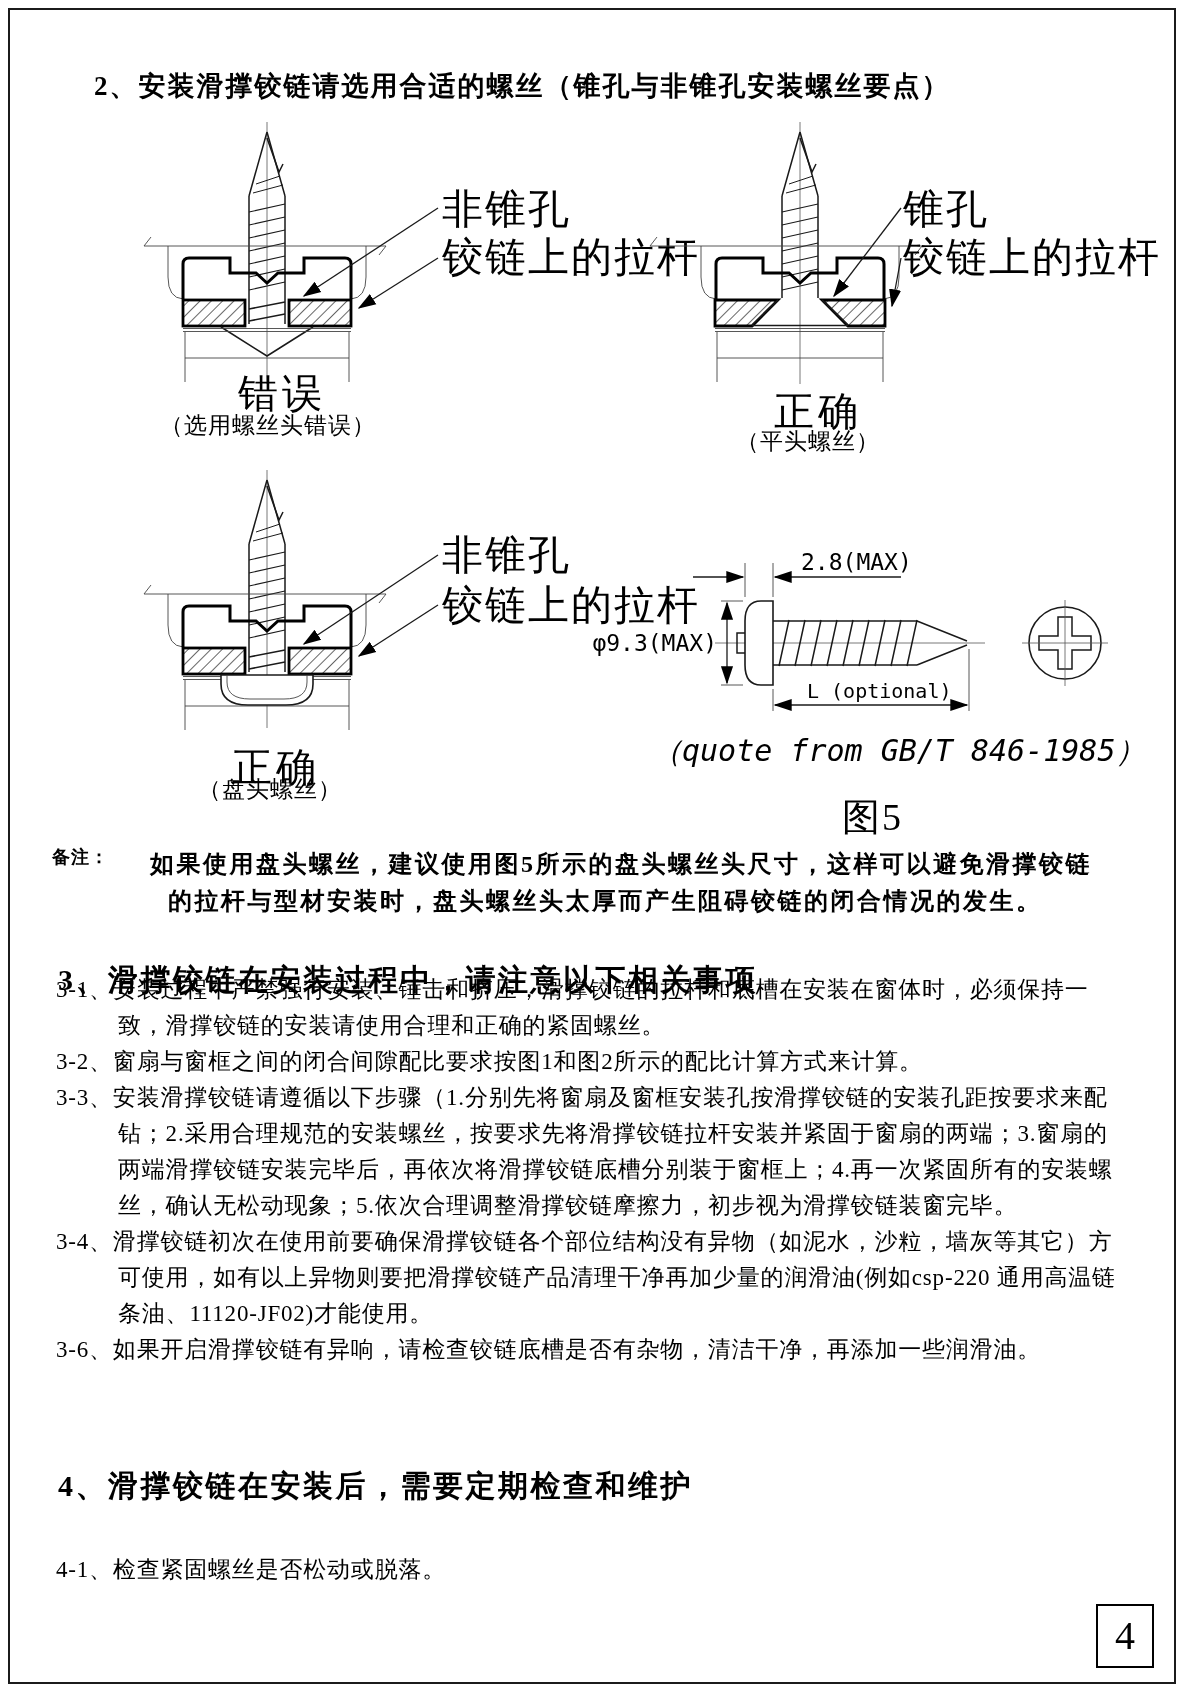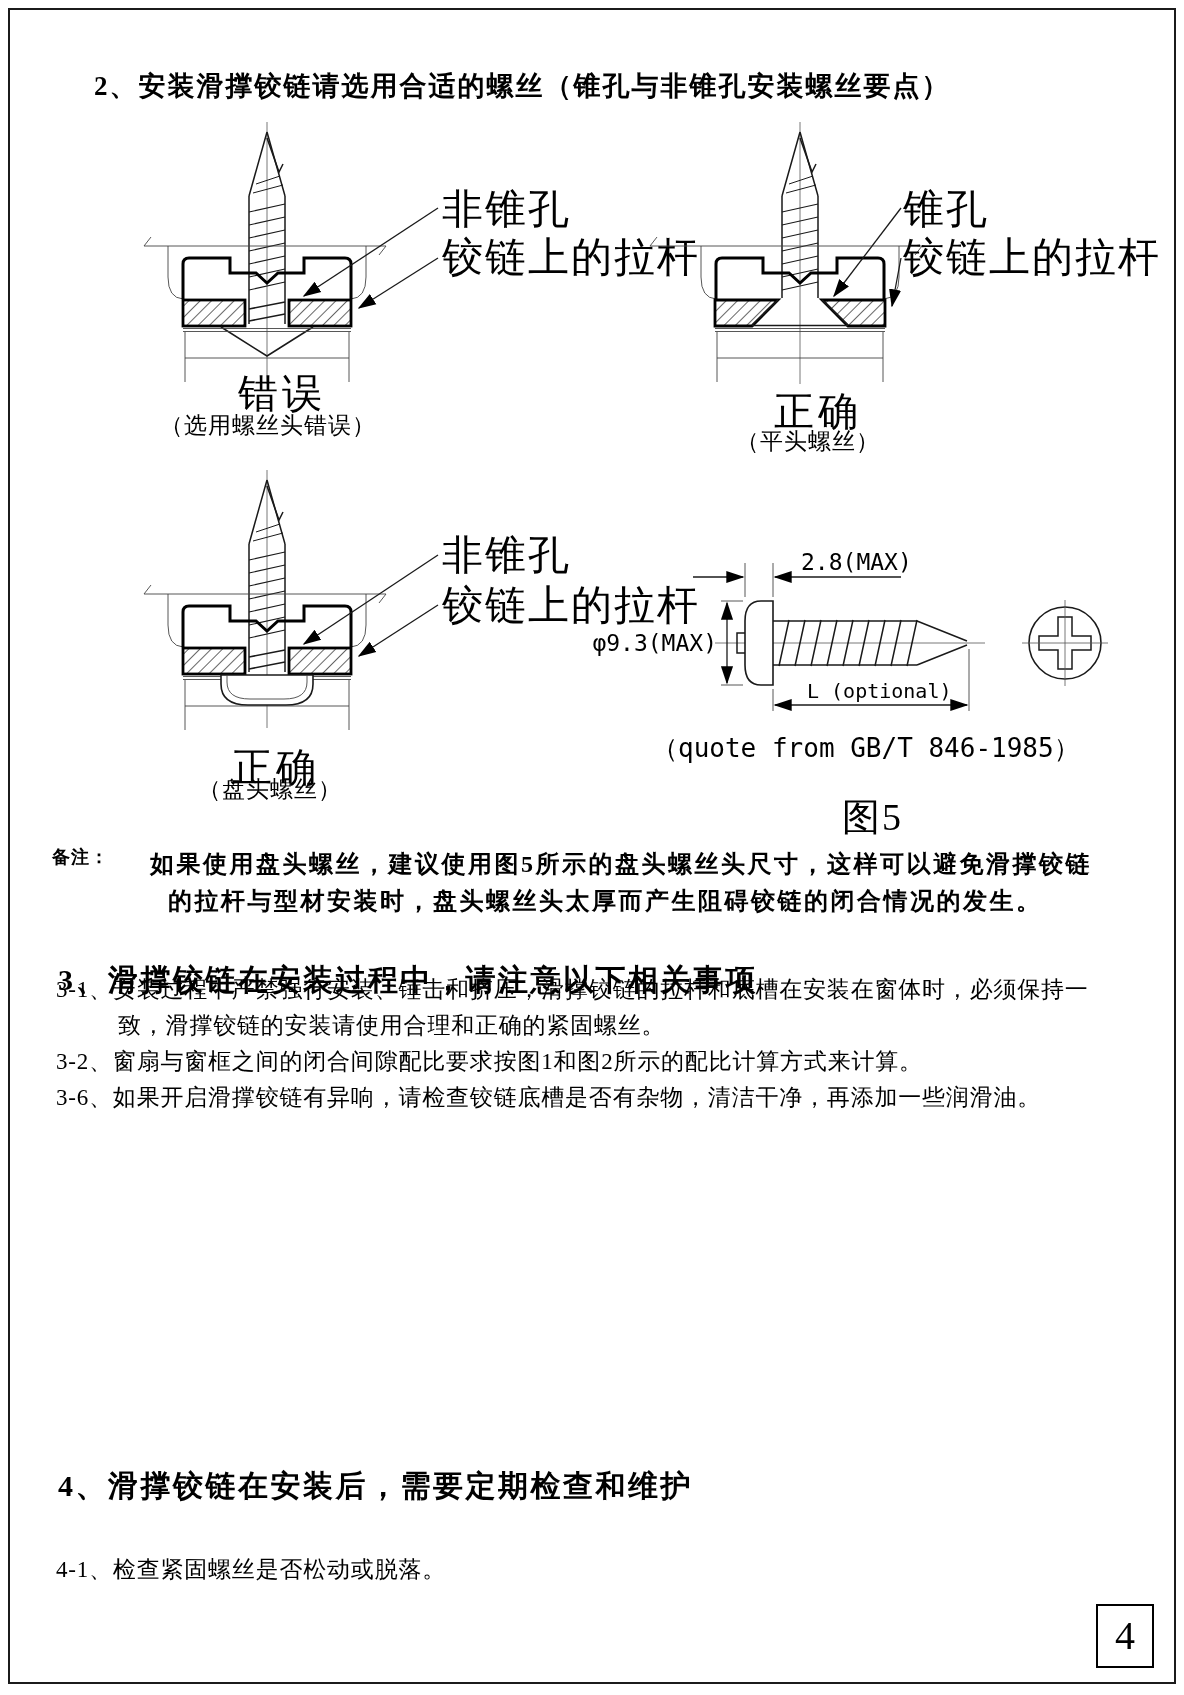--- a/index.html
+++ b/index.html
@@ -10,21 +10,21 @@
   }
   .frame { position:absolute; left:8px; top:8px; width:1164px; height:1672px;
            border:2px solid #1b1b1b; }
   .abs { position:absolute; }
   .doc-title { left:94px; top:68px; font-size:27px; font-weight:700; letter-spacing:2px; white-space:nowrap; }
   .dlabel  { font-size:41px; letter-spacing:2px; white-space:nowrap; }
   .verdict { font-size:40px; letter-spacing:4px; white-space:nowrap; }
   .dcaption{ font-size:23px; letter-spacing:1px; white-space:nowrap; }
   .fig-no  { font-size:38px; letter-spacing:2px; }
   .mono    { font-family:"DejaVu Sans Mono","Liberation Mono",monospace; }
-  .quote-src { font-size:26px; white-space:nowrap; }
+  .quote-src { font-size:30px; white-space:nowrap;font-style:italic; }
   .note-label { left:52px; top:845px; font-size:18px; font-weight:700; letter-spacing:1px; }
   .note-line  { font-size:24px; font-weight:700; letter-spacing:2.5px; white-space:nowrap; }
   .sec-heading { font-size:30px; font-weight:700; letter-spacing:2.5px; white-space:nowrap; }
   .body-block { width:1068px; font-size:23px; letter-spacing:0.8px; line-height:36px; }
   .item { margin:0; padding-left:62px; text-indent:-62px; }
   .pagenum-box { left:1096px; top:1604px; width:54px; height:60px; border:2.5px solid #000;
                  text-align:center; line-height:60px; font-size:40px; }
   svg { position:absolute; overflow:visible; }
   svg .ln    { stroke:#1a1a1a; stroke-width:1.5; fill:none; }
   svg .thin  { stroke:#444; stroke-width:0.9; fill:none; }
@@ -150,20 +150,22 @@
 <div class="abs fig-no" style="left:842px;top:792px">图5</div>
 
 <div class="abs note-label">备注：</div>
 <div class="abs note-line" style="left:150px;top:848px">如果使用盘头螺丝，建议使用图5所示的盘头螺丝头尺寸，这样可以避免滑撑铰链</div>
 <div class="abs note-line" style="left:168px;top:885px">的拉杆与型材安装时，盘头螺丝头太厚而产生阻碍铰链的闭合情况的发生。</div>
 
 <div class="abs sec-heading" style="left:58px;top:960px">3、滑撑铰链在安装过程中，请注意以下相关事项</div>
 <div class="abs body-block" style="left:56px;top:972px">
   <p class="item"><span class="num">3-1、</span><span>安装过程中严禁强行安装、锤击和挤压，滑撑铰链的拉杆和底槽在安装在窗体时，必须保持一致，滑撑铰链的安装请使用合理和正确的紧固螺丝。</span></p>
   <p class="item"><span class="num">3-2、</span><span>窗扇与窗框之间的闭合间隙配比要求按图1和图2所示的配比计算方式来计算。</span></p>
+  <p class="item"><span class="num">3-3、</span><span>安装滑撑铰链请遵循以下步骤（1.分别先将窗扇及窗框安装孔按滑撑铰链的安装孔距按要求来配钻；2.采用合理规范的安装螺丝，按要求先将滑撑铰链拉杆安装并紧固于窗扇的两端；3.窗扇的两端滑撑铰链安装完毕后，再依次将滑撑铰链底槽分别装于窗框上；4.再一次紧固所有的安装螺丝，确认无松动现象；5.依次合理调整滑撑铰链摩擦力，初步视为滑撑铰链装窗完毕。</span></p>
+  <p class="item"><span class="num">3-4、</span><span>滑撑铰链初次在使用前要确保滑撑铰链各个部位结构没有异物（如泥水，沙粒，墙灰等其它）方可使用，如有以上异物则要把滑撑铰链产品清理干净再加少量的润滑油(例如csp-220 通用高温链条油、11120-JF02)才能使用。</span></p>
   <p class="item"><span class="num">3-6、</span><span>如果开启滑撑铰链有异响，请检查铰链底槽是否有杂物，清洁干净，再添加一些润滑油。</span></p>
 </div>
 
 <div class="abs sec-heading" style="left:58px;top:1466px">4、滑撑铰链在安装后，需要定期检查和维护</div>
 <div class="abs body-block" style="left:56px;top:1552px">
   <p class="item"><span class="num">4-1、</span><span>检查紧固螺丝是否松动或脱落。</span></p>
 </div>
 
 <div class="abs pagenum-box">
   <span>4</span>

